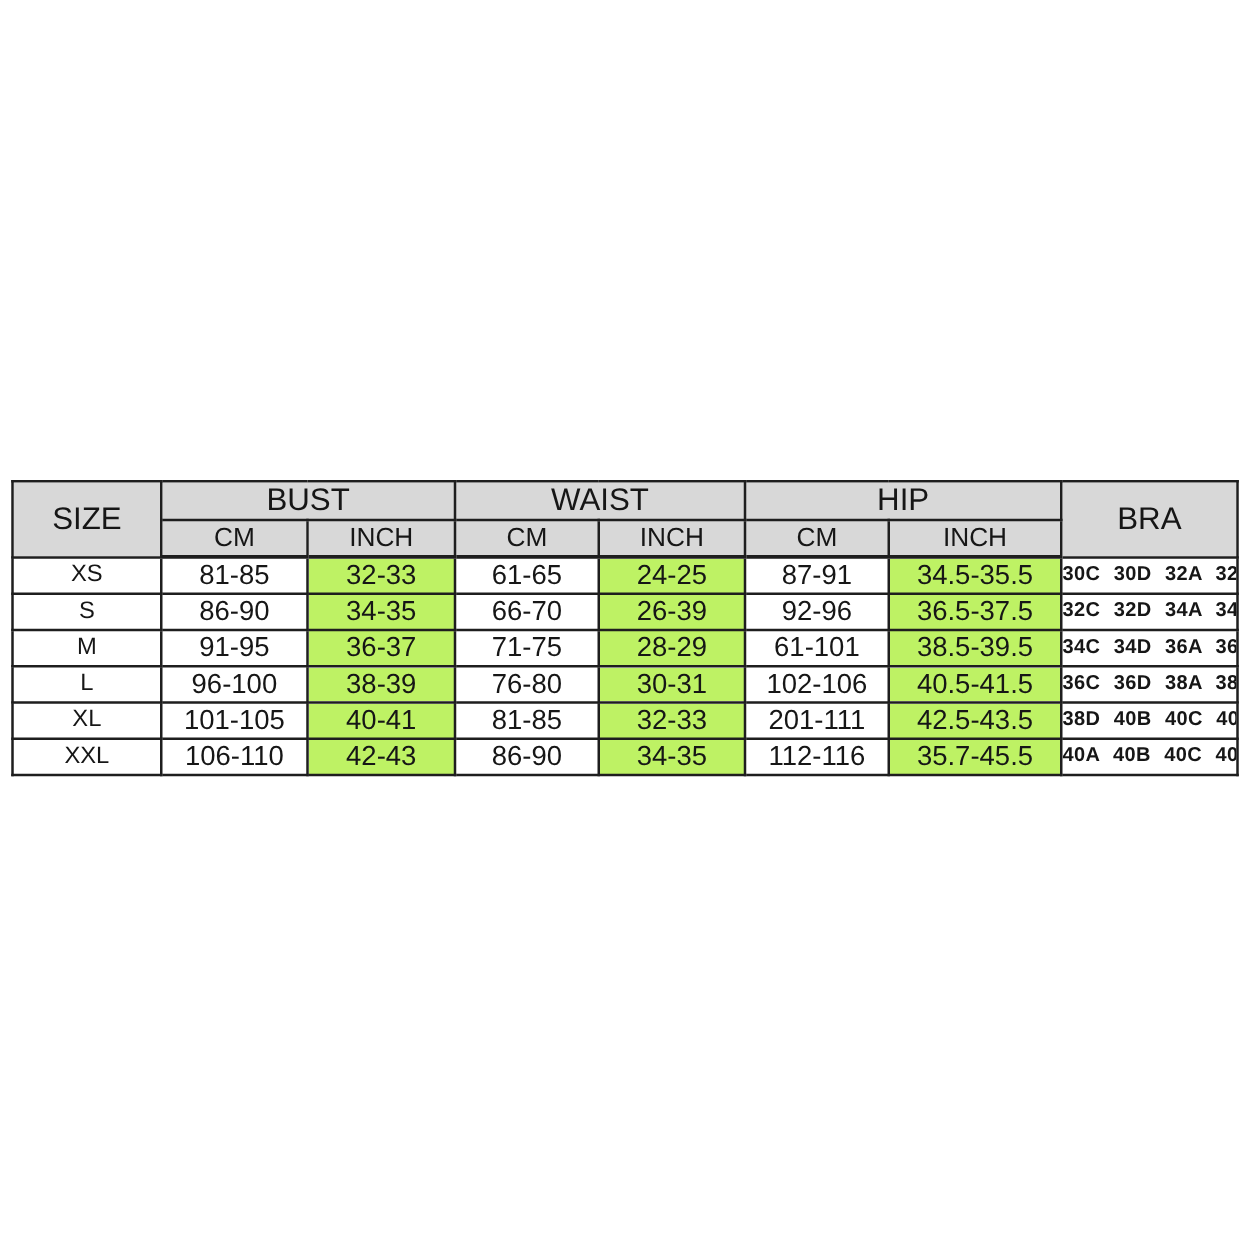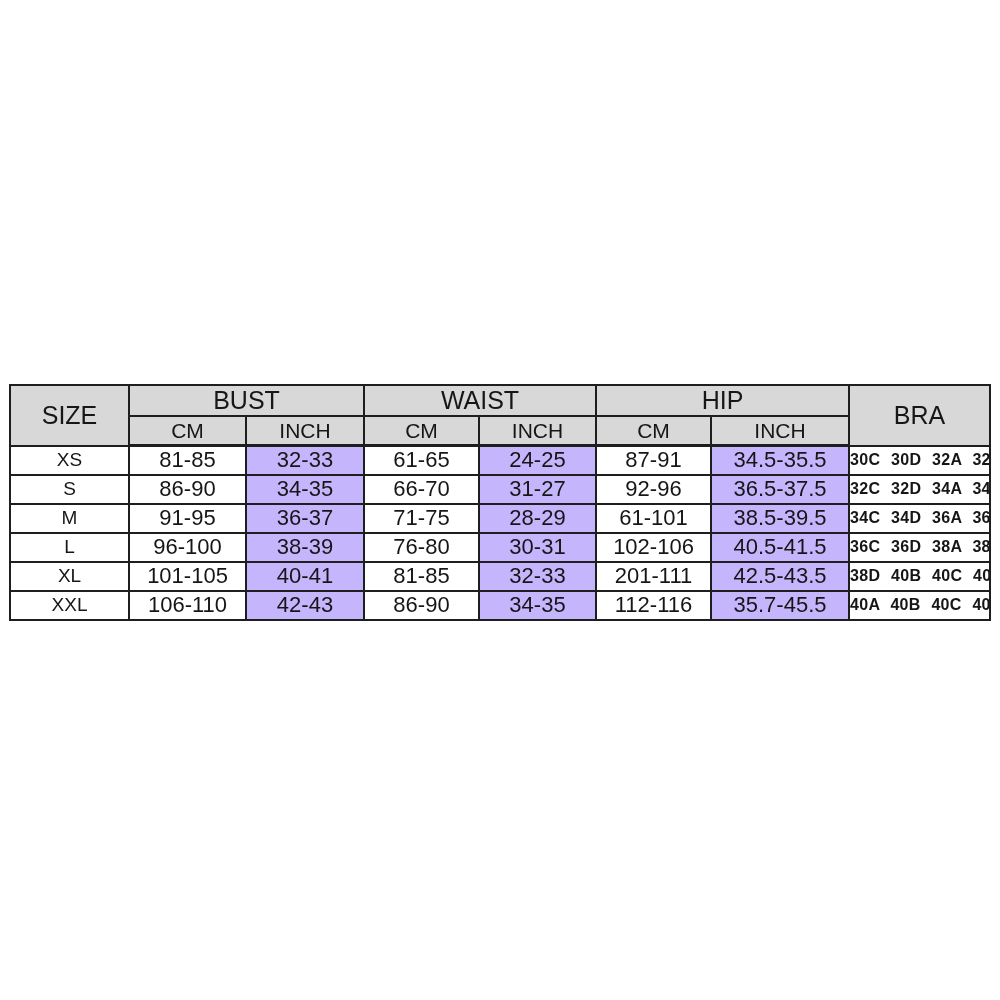--- a/index.html
+++ b/index.html
@@ -39,21 +39,21 @@
   tr.h2 th {
     height: 27px;
     background: #d8d8d8;
     font-size: 21px;
     border-bottom-width: 3px;
   }
   th.span-head { background: #d8d8d8; font-size: 25px; }
   tbody tr { height: 29px; }
   tbody th, tbody td { font-size: 22px; }
   tbody th.size-cell { font-size: 19px; }
-  td.inch { background: #c4b5fd; }
+  td.inch { background: #bef264; }
   .thin-l { border-left-width: 1px; }
   td.bra {
     font-size: 16px;
     font-weight: bold;
     letter-spacing: 0.3px;
     word-spacing: 6px;
   }
 </style>
 </head>
 <body>
@@ -96,21 +96,21 @@
     <td class="inch thin-l">24-25</td>
     <td>87-91</td>
     <td class="inch thin-l">34.5-35.5</td>
     <td class="bra">30C 30D 32A 32B</td>
   </tr>
         <tr>
     <th class="size-cell">S</th>
     <td>86-90</td>
     <td class="inch thin-l">34-35</td>
     <td>66-70</td>
-    <td class="inch thin-l">31-27</td>
+    <td class="inch thin-l">26-39</td>
     <td>92-96</td>
     <td class="inch thin-l">36.5-37.5</td>
     <td class="bra">32C 32D 34A 34B</td>
   </tr>
         <tr>
     <th class="size-cell">M</th>
     <td>91-95</td>
     <td class="inch thin-l">36-37</td>
     <td>71-75</td>
     <td class="inch thin-l">28-29</td>

